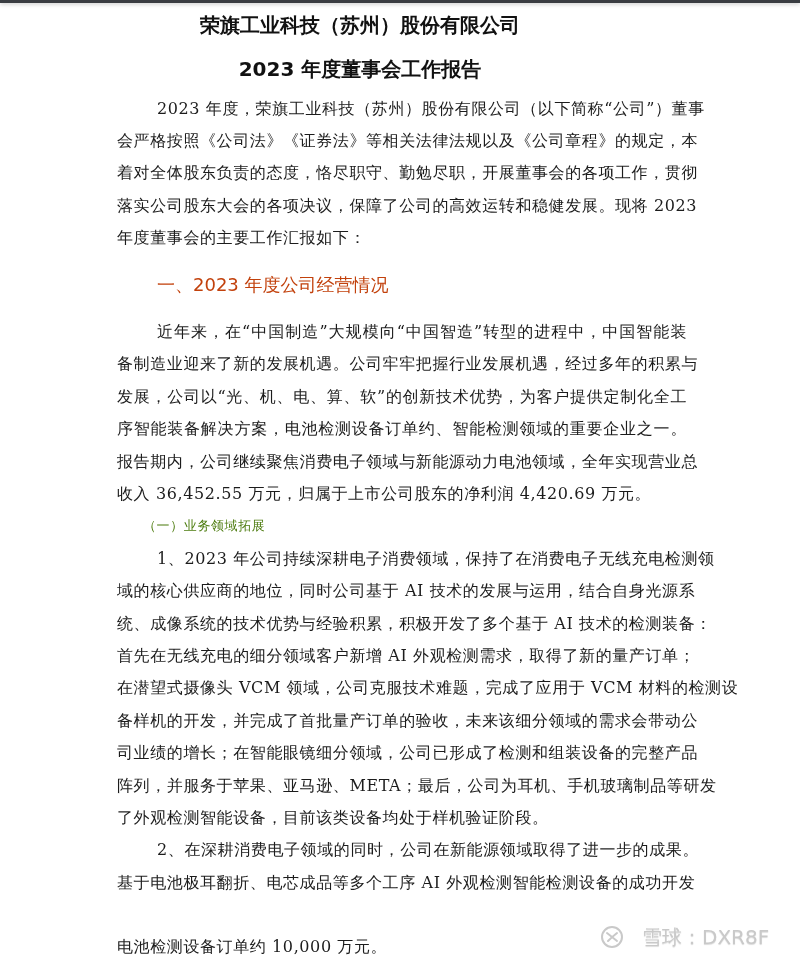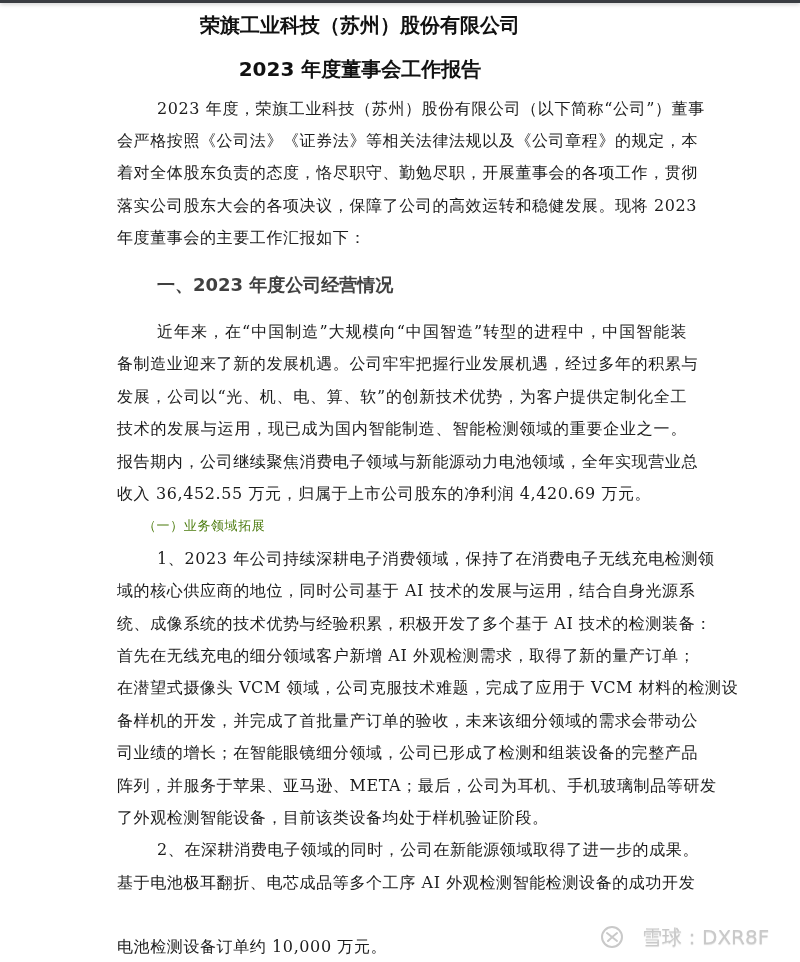--- a/index.html
+++ b/index.html
@@ -55,24 +55,24 @@
     }
     .line.indent { left: 157px; width: 530px; }
     .line.justify {
       text-align: justify;
       text-align-last: justify;
     }
     .heading {
       position: absolute;
       left: 157px;
       font-family: "DejaVu Sans", "Liberation Sans", sans-serif;
-      font-weight: bold;
+      font-weight: normal;
       font-size: 18px;
       line-height: 24px;
-      color: #404040;
+      color: #c2410c;
     }
     .subheading {
       position: absolute;
       left: 143px;
       font-size: 13px;
       line-height: 24px;
       color: #4d7c0f;
       letter-spacing: 0.6px;
     }
     .watermark {
@@ -106,21 +106,21 @@
   <div class="line justify" style="top:129px">会严格按照《公司法》《证券法》等相关法律法规以及《公司章程》的规定，本</div>
   <div class="line justify" style="top:161px">着对全体股东负责的态度，恪尽职守、勤勉尽职，开展董事会的各项工作，贯彻</div>
   <div class="line justify" style="top:194px">落实公司股东大会的各项决议，保障了公司的高效运转和稳健发展。现将 2023</div>
   <div class="line" style="top:226px">年度董事会的主要工作汇报如下：</div>
 
   <div class="heading" style="top:273px">一、2023 年度公司经营情况</div>
 
   <div class="line indent justify" style="top:320px">近年来，在“中国制造”大规模向“中国智造”转型的进程中，中国智能装</div>
   <div class="line justify" style="top:352px">备制造业迎来了新的发展机遇。公司牢牢把握行业发展机遇，经过多年的积累与</div>
   <div class="line justify" style="top:385px">发展，公司以“光、机、电、算、软”的创新技术优势，为客户提供定制化全工</div>
-  <div class="line justify" style="top:417px">技术的发展与运用，现已成为国内智能制造、智能检测领域的重要企业之一。</div>
+  <div class="line justify" style="top:417px">序智能装备解决方案，电池检测设备订单约、智能检测领域的重要企业之一。</div>
   <div class="line justify" style="top:450px">报告期内，公司继续聚焦消费电子领域与新能源动力电池领域，全年实现营业总</div>
   <div class="line" style="top:482px">收入 36,452.55 万元，归属于上市公司股东的净利润 4,420.69 万元。</div>
 
   <div class="subheading" style="top:514px">（一）业务领域拓展</div>
 
   <div class="line indent justify" style="top:547px">1、2023 年公司持续深耕电子消费领域，保持了在消费电子无线充电检测领</div>
   <div class="line justify" style="top:579px">域的核心供应商的地位，同时公司基于 AI 技术的发展与运用，结合自身光源系</div>
   <div class="line justify" style="top:612px">统、成像系统的技术优势与经验积累，积极开发了多个基于 AI 技术的检测装备：</div>
   <div class="line justify" style="top:644px">首先在无线充电的细分领域客户新增 AI 外观检测需求，取得了新的量产订单；</div>
   <div class="line justify" style="top:676px">在潜望式摄像头 VCM 领域，公司克服技术难题，完成了应用于 VCM 材料的检测设</div>

